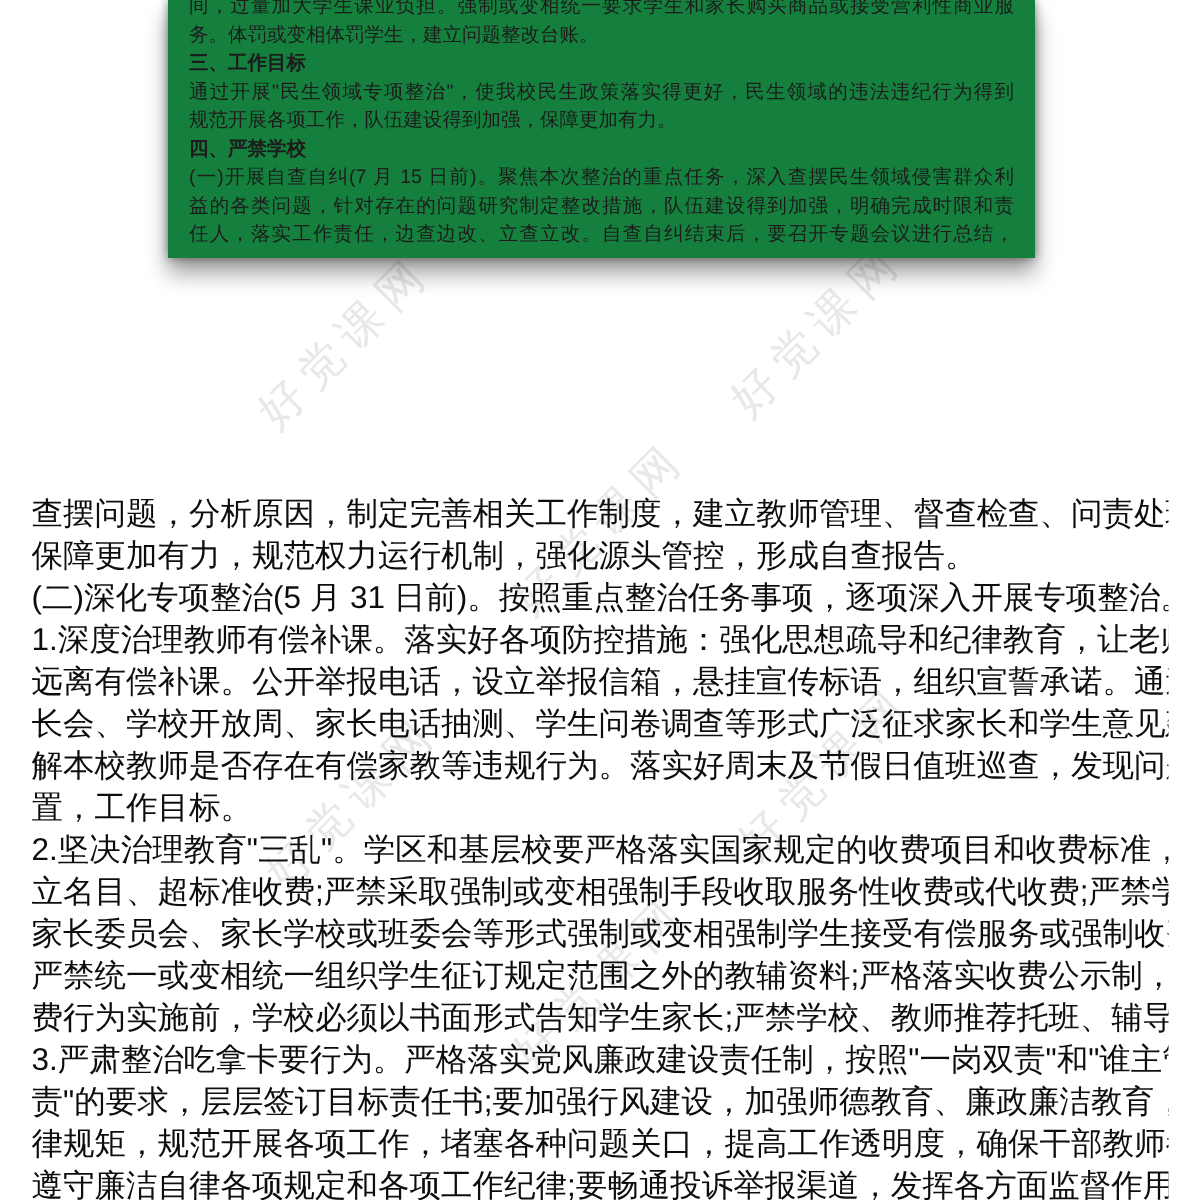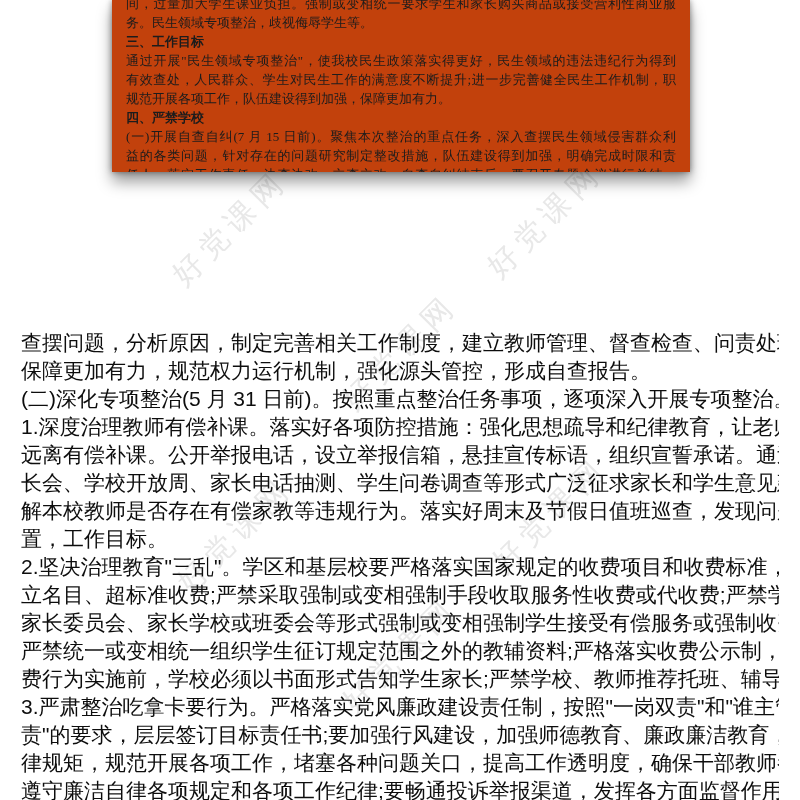--- a/index.html
+++ b/index.html
@@ -27,25 +27,24 @@
   .wm3 { left: 400px; top: 352px; }
   .wm4 { left: 235px; top: 535px; }
   .wm5 { left: 550px; top: 515px; }
   .wm6 { left: 400px; top: 655px; }
 
   
   .preview-page {
     position: absolute;
     left: 112px; top: 0;
     width: 578px; height: 172px;
-    background: #c2410c;
+    background: #15803d;
     z-index: 2;
     box-shadow: 0 0 6px rgba(0,0,0,0.45), 0 10px 14px rgba(0,0,0,0.38);
     overflow: hidden;
-    font-family: Liberation Serif, serif;
   }
   .preview-text {
     margin-top: -6px;
     padding: 0 14px;
     font-size: 13px;
     line-height: 19px;
     color: #1c1c1c;
   }
   .preview-text .line {
     height: 19px;
@@ -84,24 +83,23 @@
   <span class="wm wm2" style="color: rgb(232, 232, 232);">好党课网</span>
   <span class="wm wm3" style="color: rgb(232, 232, 232);">好党课网</span>
   <span class="wm wm4" style="color: rgb(232, 232, 232);">好党课网</span>
   <span class="wm wm5" style="color: rgb(232, 232, 232);">好党课网</span>
   <span class="wm wm6" style="color: rgb(232, 232, 232);">好党课网</span>
 </div>
 
 <div class="preview-page">
   <div class="preview-text" style="color: rgb(28, 28, 28);">
       <div class="line full">间，过量加大学生课业负担。强制或变相统一要求学生和家长购买商品或接受营利性商业服</div>
-      <div class="line end">务。民生领域专项整治，歧视侮辱学生等。</div>
+      <div class="line end">务。体罚或变相体罚学生，建立问题整改台账。</div>
       <div class="line end bold">三、工作目标</div>
       <div class="line full">通过开展"民生领域专项整治"，使我校民生政策落实得更好，民生领域的违法违纪行为得到</div>
-      <div class="line full">有效查处，人民群众、学生对民生工作的满意度不断提升;进一步完善健全民生工作机制，职</div>
       <div class="line end">规范开展各项工作，队伍建设得到加强，保障更加有力。</div>
       <div class="line end bold">四、严禁学校</div>
       <div class="line full">(一)开展自查自纠(7 月 15 日前)。聚焦本次整治的重点任务，深入查摆民生领域侵害群众利</div>
       <div class="line full">益的各类问题，针对存在的问题研究制定整改措施，队伍建设得到加强，明确完成时限和责</div>
       <div class="line full">任人，落实工作责任，边查边改、立查立改。自查自纠结束后，要召开专题会议进行总结，</div>
     </div>
 </div>
 
 <div class="body-text" style="color: rgb(13, 13, 13);">
     <div class="line full">查摆问题，分析原因，制定完善相关工作制度，建立教师管理、督查检查、问责处理等方面</div>

